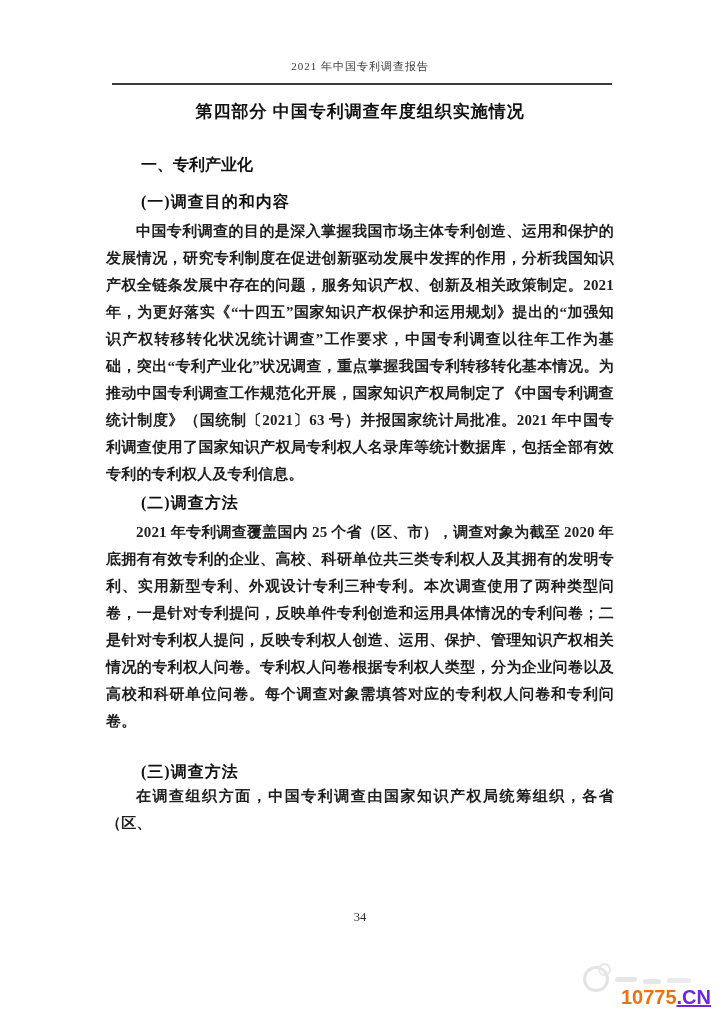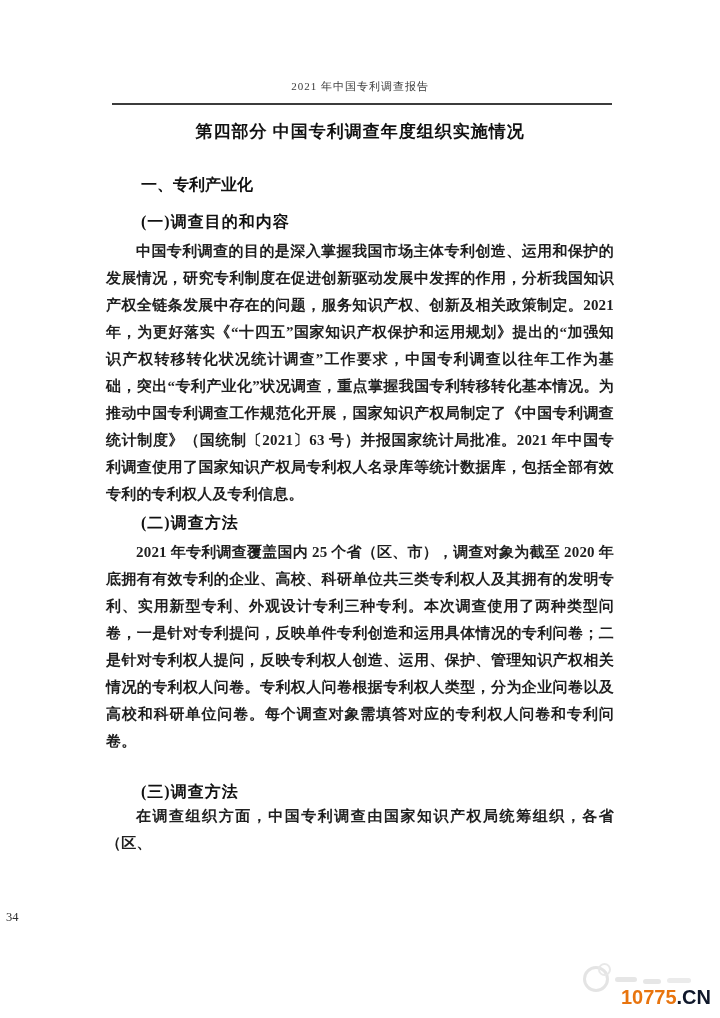--- a/index.html
+++ b/index.html
@@ -2,21 +2,21 @@
 <html lang="zh"><head>
 <meta charset="utf-8">
 <style>
   html,body{margin:0;padding:0;background:#ffffff;}
   .page{
     position:relative;
     width:708px;height:1018px;
     margin:0 auto;
     background:#ffffff;
     box-sizing:border-box;
-    padding:78px 100px 0 100px;
+    padding:58px 100px 0 100px;
     font-family:"Liberation Serif","DejaVu Serif",serif;
     color:#1f1f1f;
     overflow:hidden;
   }
   .running-head{
     text-align:center;
     font-size:11px;
     letter-spacing:1px;
     color:#3a3a3a;
     height:16px;
@@ -64,20 +64,21 @@
     text-indent:2em;
     letter-spacing:0.2px;
     color:#1f1f1f;
     font-weight:bold;
   }
   .body-par.cont{margin-top:0;}
   .page-number{
     position:absolute;
     left:0;right:0;
     top:910px;
+    text-align:center;
     font-size:12.5px;
     color:#2c2c2c;
   }
   
   .watermark{
     position:absolute;
     right:1px;
     bottom:8px;
     width:132px;
     height:48px;
@@ -109,21 +110,21 @@
   .wm-text{
     position:absolute;
     right:2px;bottom:1px;
     font-family:"Liberation Sans","DejaVu Sans",sans-serif;
     font-size:20px;
     font-weight:bold;
     letter-spacing:0;
     white-space:nowrap;
   }
   .wm-num{color:#e8740e;}
-  .wm-suffix{color:#0f172a;}
+  .wm-suffix{color:#6d28d9;text-decoration:underline;}
 </style>
 </head>
 <body>
 
 <div class="page">
 
   <div class="running-head">2021 年中国专利调查报告</div>
 
   <div class="header-rule"></div>
 

